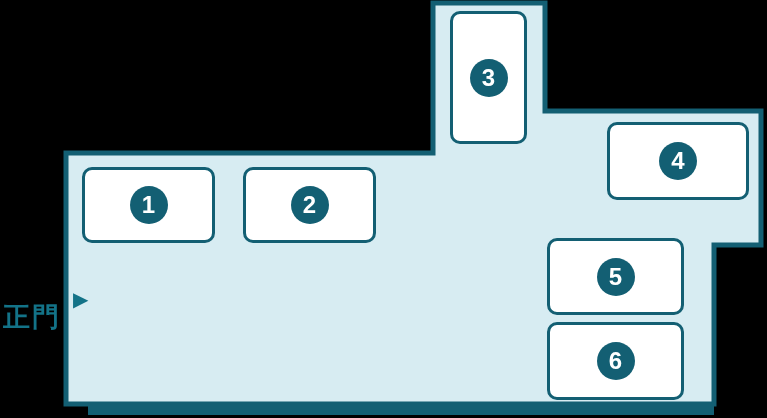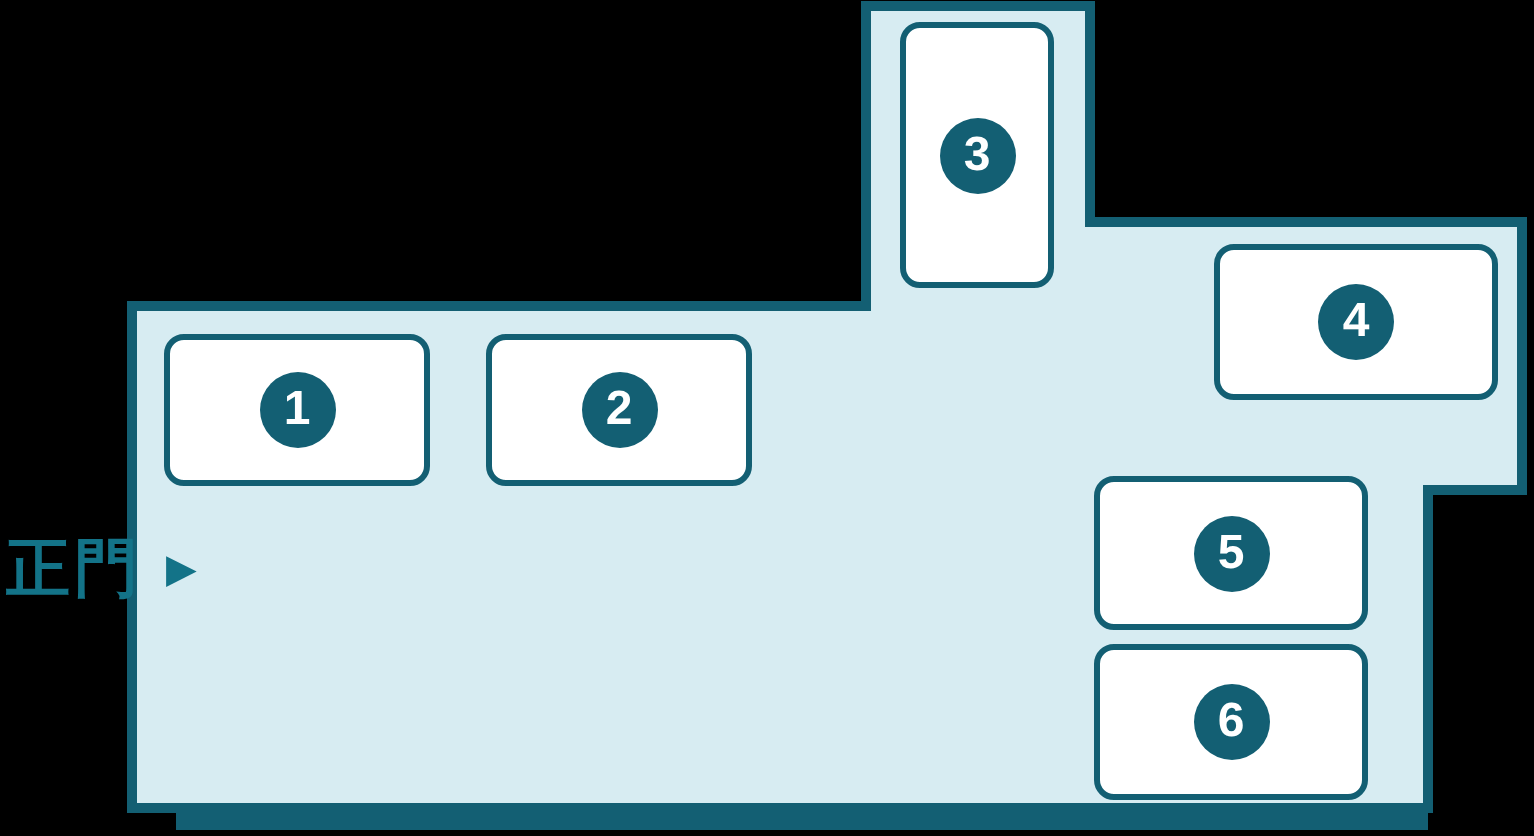--- a/index.html
+++ b/index.html
@@ -64,23 +64,24 @@
   .gate {
     position: absolute;
     left: 3px;
     top: 263px;
     display: flex;
     align-items: center;
     gap: 12px;
     color: #137388;
   }
   .gate-text {
-    font-size: 32px;
+    font-size: 27px;
     font-weight: bold;
     letter-spacing: 2px;
+    margin-top: 36px;
   }
   .gate-arrow {
     font-size: 20px;
     line-height: 1;
   }
 </style>
 </head>
 <body>
 
 <div class="stage">

